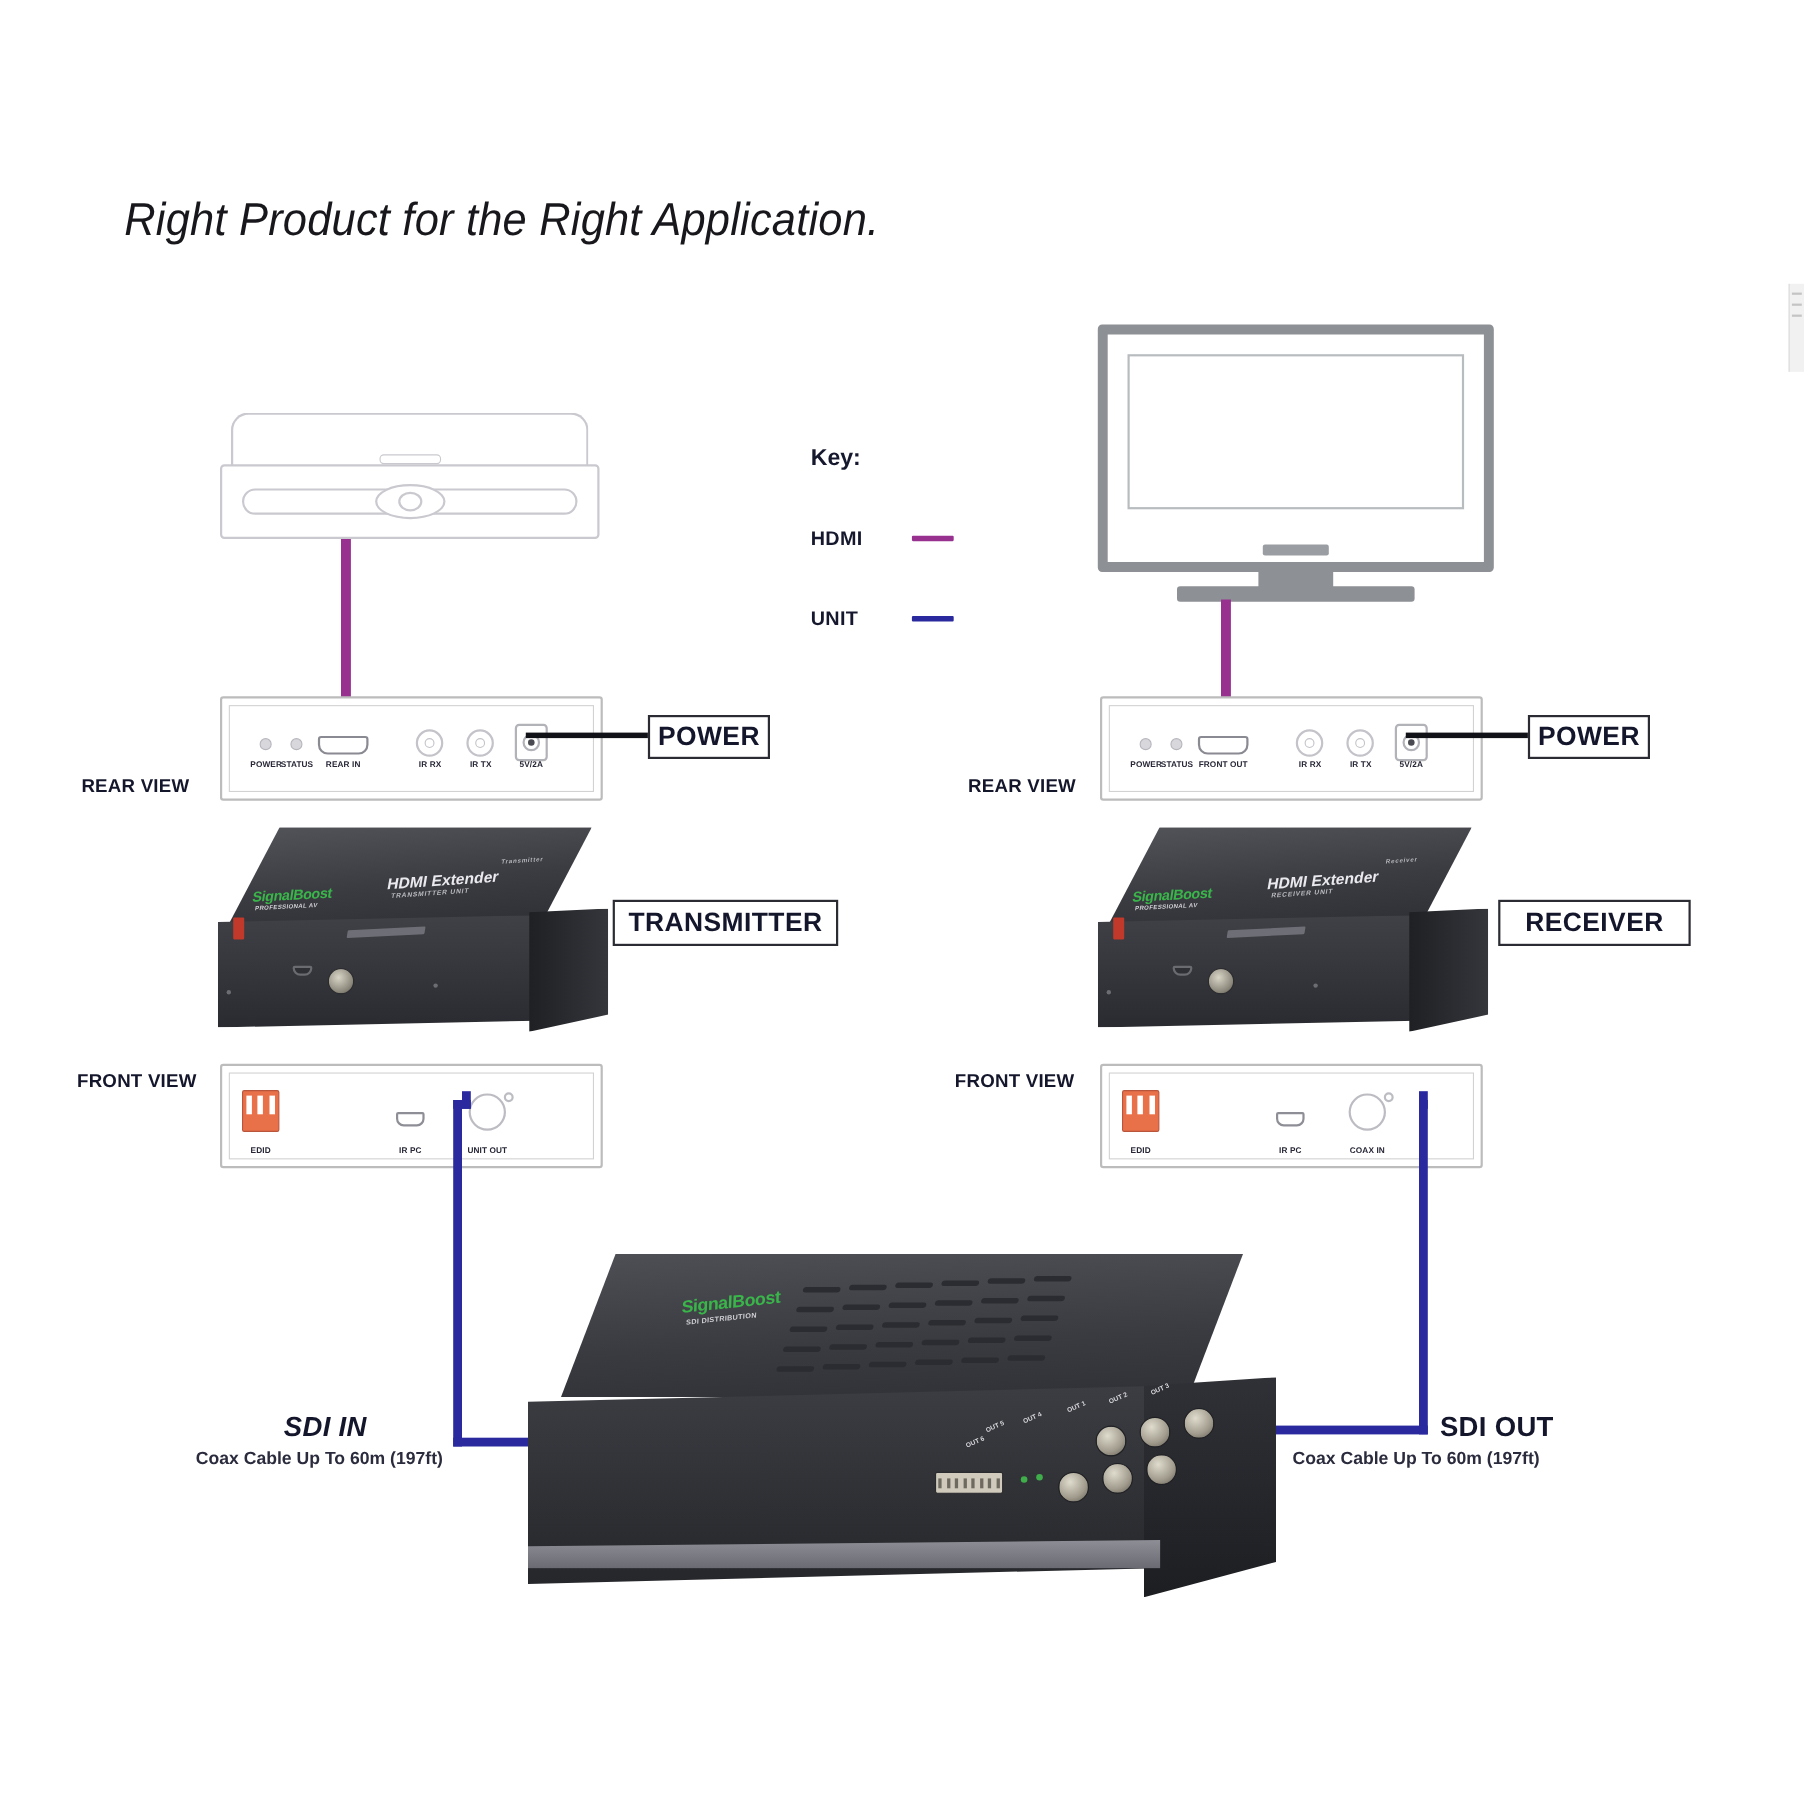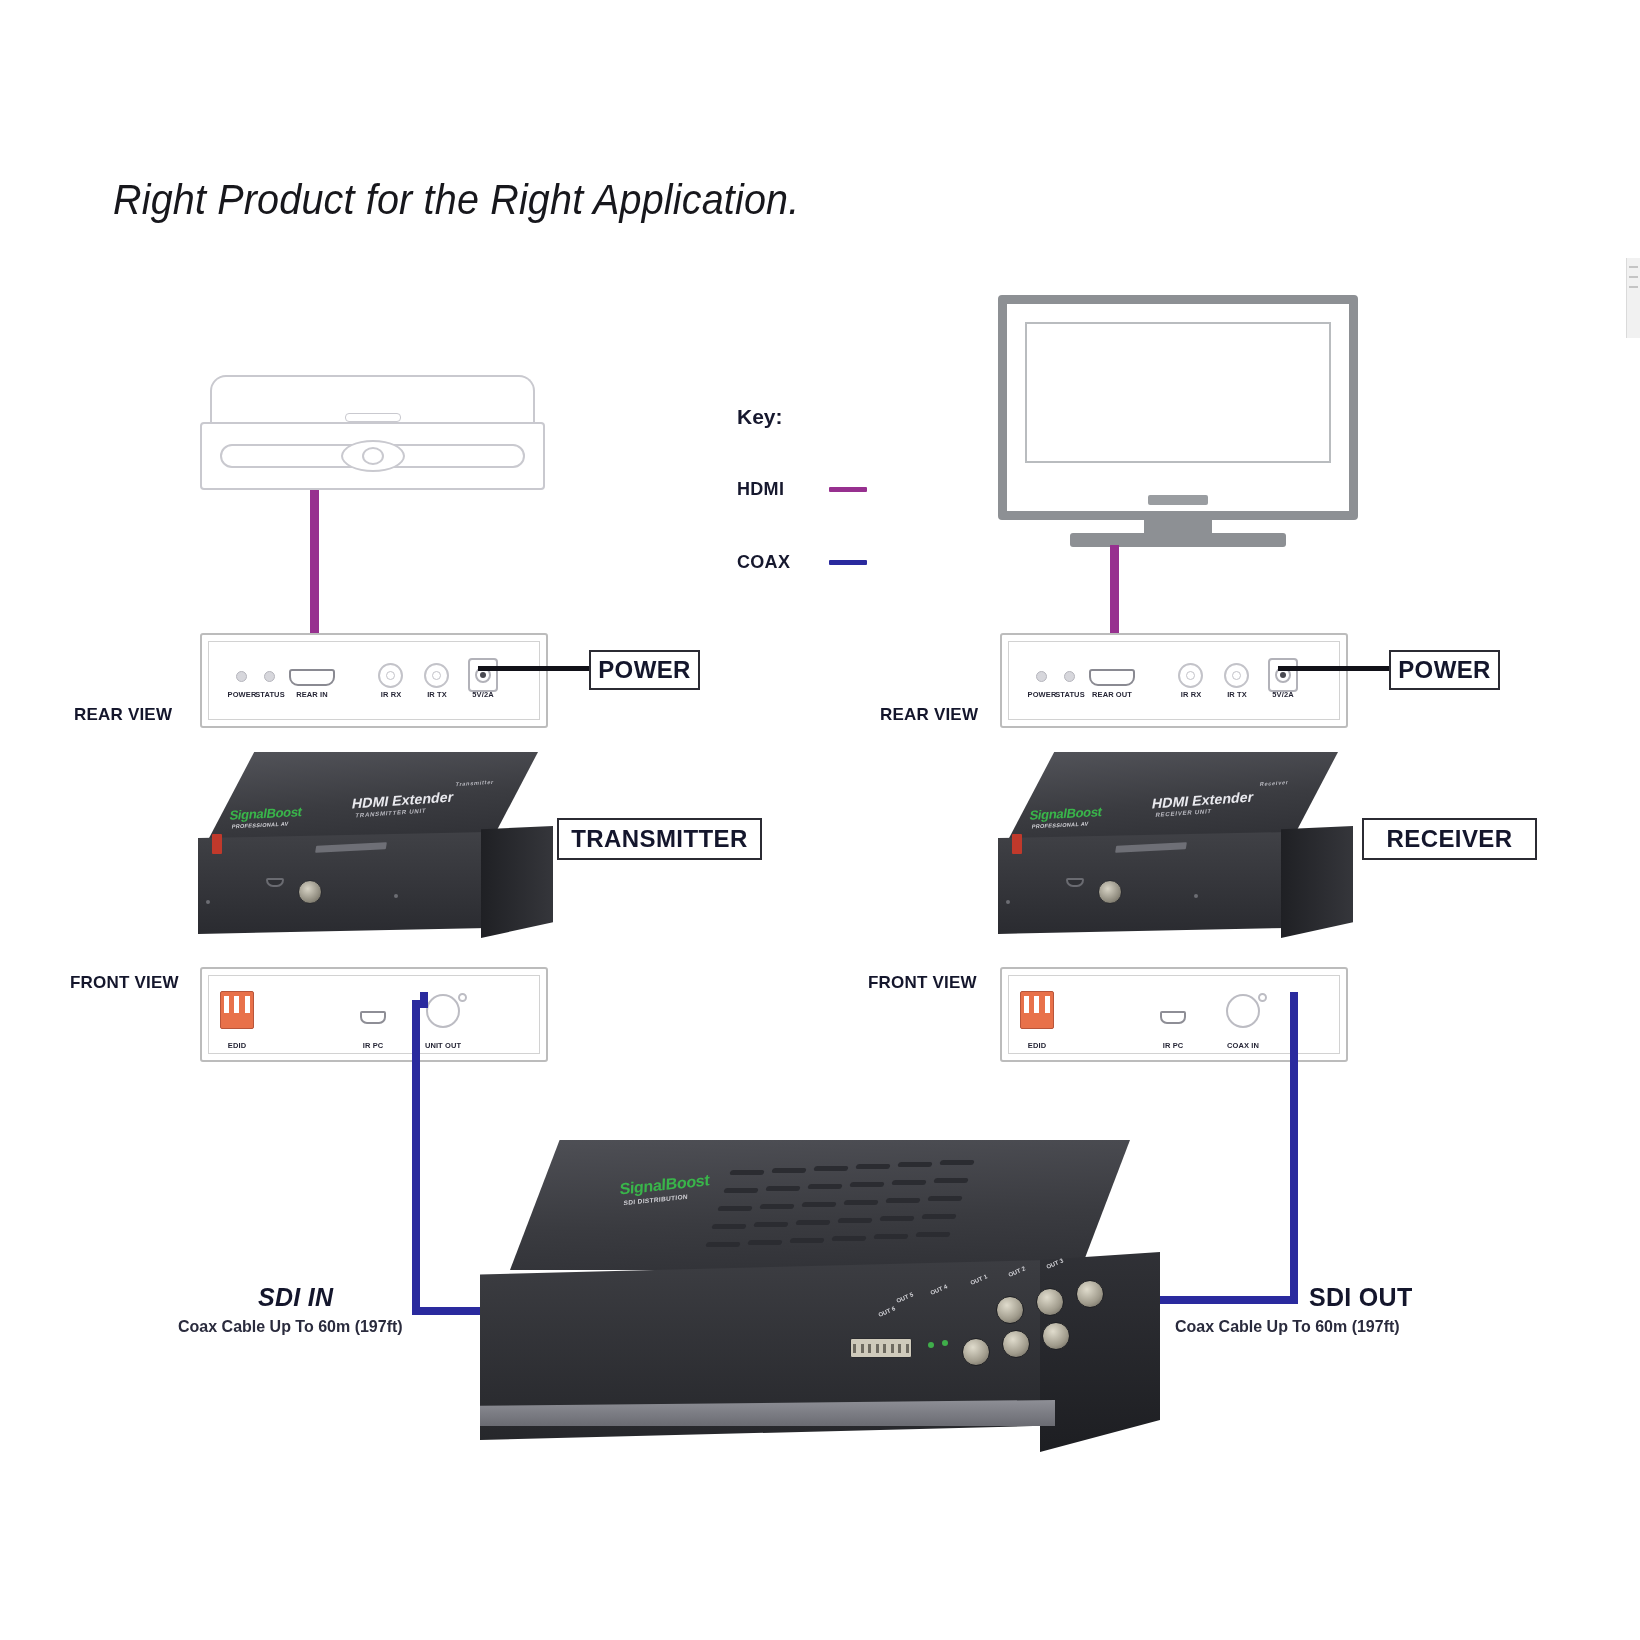--- a/index.html
+++ b/index.html
@@ -180,21 +180,21 @@
       <i></i>
   </div>
 
   <div class="key-block">
     <div class="key-title">Key:</div>
     <div class="key-row">
       <span class="key-label">HDMI</span>
       <span class="key-swatch" style="background:#97308f"></span>
     </div>
     <div class="key-row">
-      <span class="key-label">COAX</span>
+      <span class="key-label">UNIT</span>
       <span class="key-swatch" style="background:#2a2a9e"></span>
     </div>
   </div>
 
   <div class="player">
     <div class="top"></div>
     <div class="body"></div>
     <div class="slot"></div>
     <div class="tray"></div>
     <div class="disc"></div>
@@ -279,21 +279,21 @@
     <div class="panel-inner"></div>
     <div class="led" style="left:34px;top:36px;"></div>
     <div class="led" style="left:62px;top:36px;"></div>
     <div class="hdmi-port" style="left:87px;top:34px;"></div>
     <div class="bnc-port" style="left:176px;top:28px;"></div>
     <div class="bnc-port" style="left:222px;top:28px;"></div>
     <div class="dc-port" style="left:266px;top:23px;"></div>
 
     <div class="port-label" style="left:40px;top:55px;">POWER</div>
     <div class="port-label" style="left:68px;top:55px;">STATUS</div>
-    <div class="port-label" style="left:110px;top:55px;">REAR OUT</div>
+    <div class="port-label" style="left:110px;top:55px;">FRONT OUT</div>
     <div class="port-label" style="left:189px;top:55px;">IR RX</div>
     <div class="port-label" style="left:235px;top:55px;">IR TX</div>
     <div class="port-label" style="left:281px;top:55px;">5V/2A</div>
   </div>
 
   <div class="cable power-cable" style="left:1278px;top:666px;width:115px;height:5px;"></div>
   <div class="boxed-label" style="left:1389px;top:650px;width:111px;height:40px;">POWER</div>
 
   <div class="extender" style="left:998px;top:752px;width:360px;height:205px;">
     <div class="ext-top" style="left:10px;top:0;width:330px;height:88px;clip-path:polygon(14% 0,100% 0,86% 100%,0 100%);"></div>

